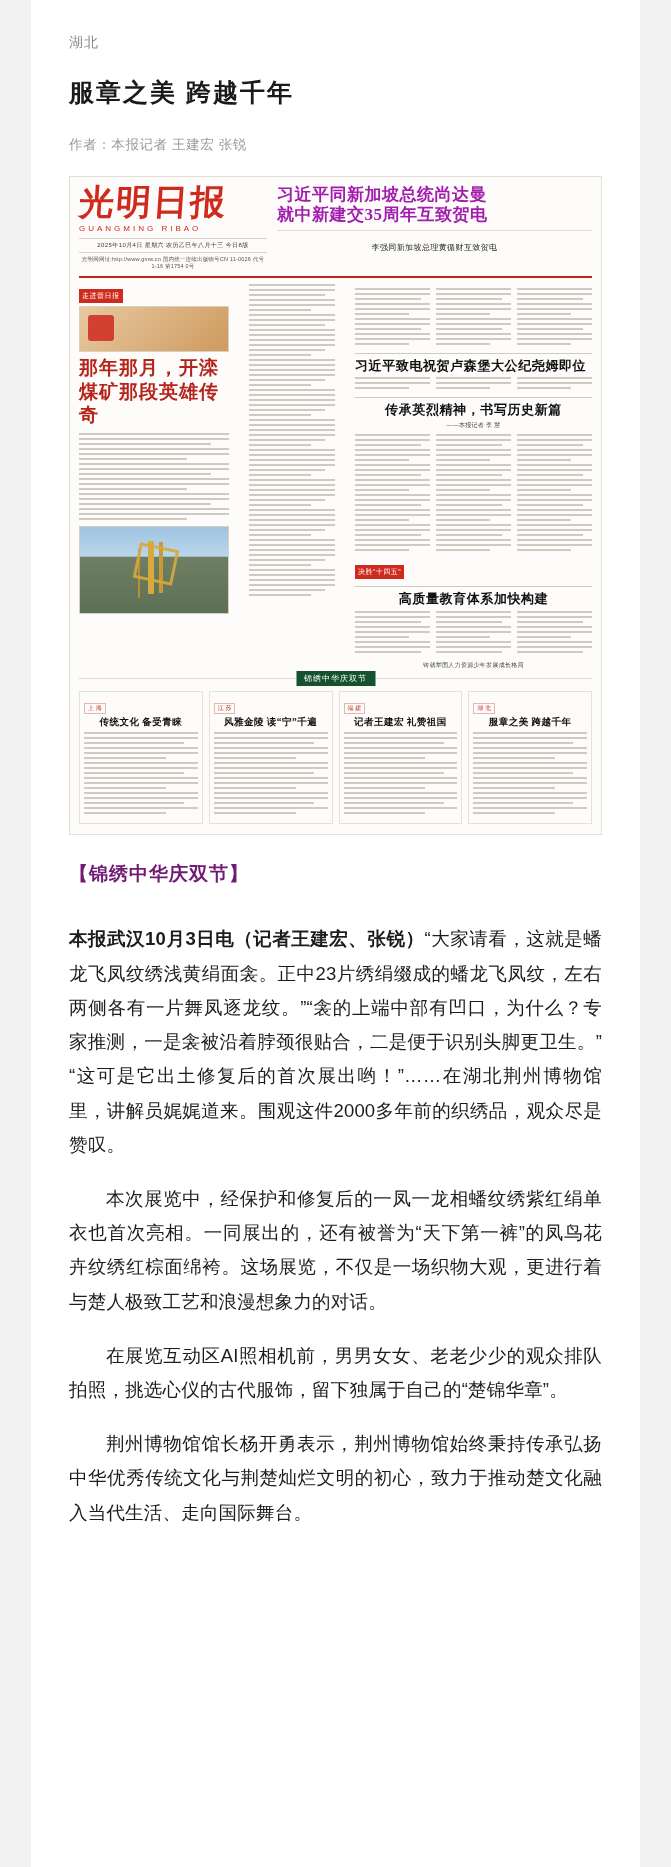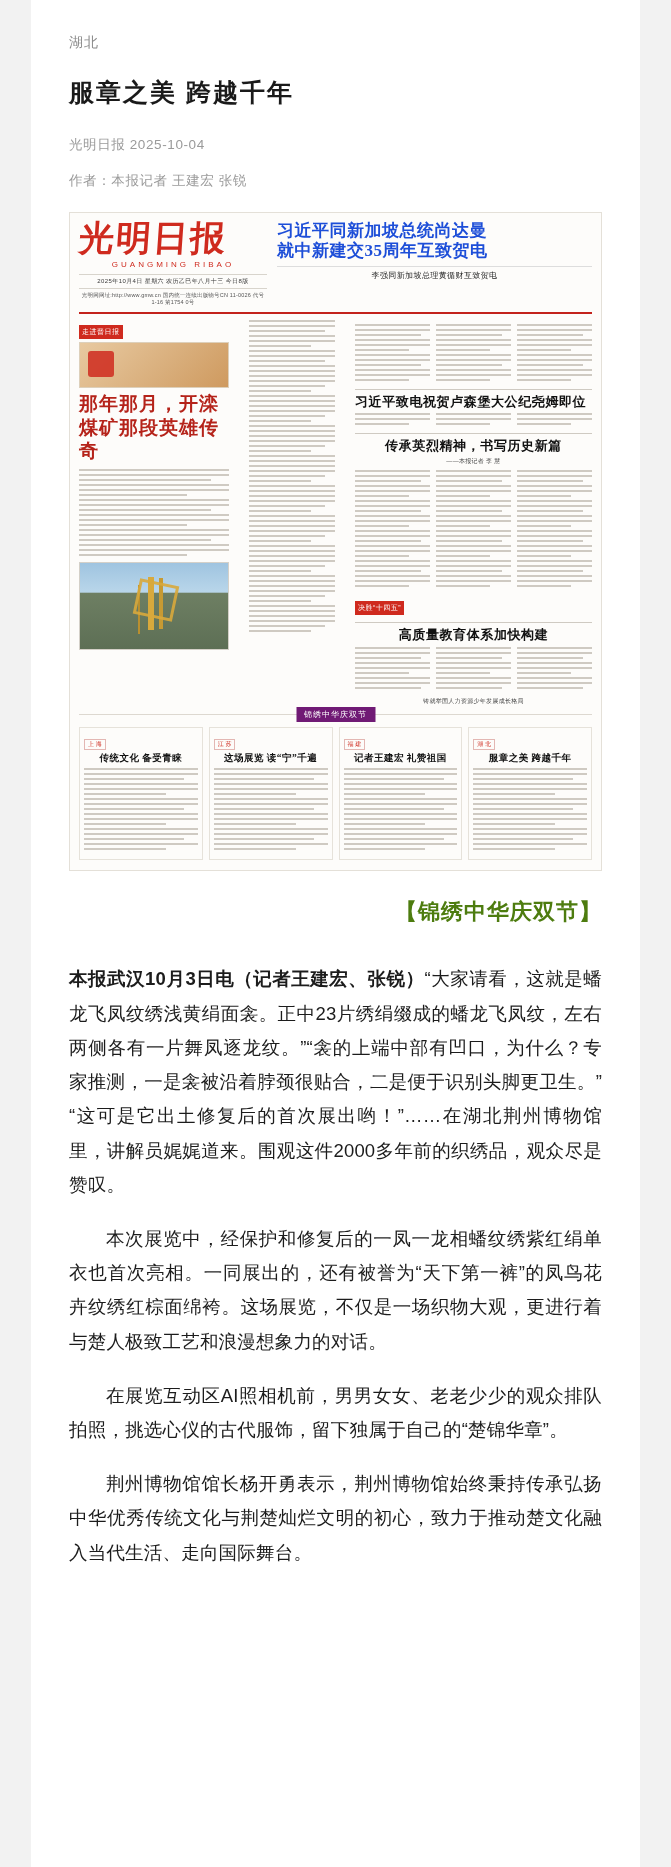--- a/index.html
+++ b/index.html
@@ -75,21 +75,20 @@
     color: #cf2a1e;
     letter-spacing: 2px;
     line-height: 1;
     white-space: nowrap;
     transform: skewX(-4deg);
   }
   .masthead-pinyin {
     font-size: 8px;
     color: #cf2a1e;
     letter-spacing: 3px;
-    text-align: center;
     margin-top: 4px;
   }
   .masthead-date {
     margin-top: 5px;
     font-size: 6px;
     color: #3a3a3a;
     text-align: center;
     border-top: 1px solid #d8d4cc;
     border-bottom: 1px solid #d8d4cc;
     padding: 2px 0;
@@ -103,32 +102,32 @@
     letter-spacing: 0.2px;
   }
   .paper-head-right {
     flex: 1;
     min-width: 0;
   }
   .lead-head {
     font-family: "Liberation Serif", "DejaVu Serif", serif;
     font-size: 17px;
     font-weight: bold;
-    color: #1d4ed8;
+    color: #a21caf;
     line-height: 1.2;
     letter-spacing: 0.5px;
   }
   .lead-sub {
     font-size: 8px;
     color: #222;
     text-align: center;
     margin-top: 4px;
     letter-spacing: 0.4px;
     border-top: 1px solid #ddd;
-    padding-top: 3px;
+    padding-top: 11px;
   }
 
   .paper-body {
     display: flex;
     gap: 20px;
     margin-top: 6px;
   }
   .col-left { flex: 0 0 150px; }
   .col-mid  { flex: 0 0 86px; }
   .col-right{ flex: 1; }
@@ -231,21 +230,21 @@
     margin-top: 8px;
     border-top: 1px solid #ddd8d0;
     padding-top: 6px;
     position: relative;
   }
   .festival-tag {
     position: absolute;
     top: -8px;
     left: 50%;
     transform: translateX(-50%);
-    background: #701a75;
+    background: #14532d;
     color: #fff;
     font-size: 8px;
     padding: 2px 8px;
     letter-spacing: 1px;
     white-space: nowrap;
   }
   .strip-cols {
     display: flex;
     gap: 6px;
     margin-top: 6px;
@@ -270,24 +269,24 @@
     font-weight: bold;
     color: #111;
     text-align: center;
     letter-spacing: 0.5px;
     margin-bottom: 4px;
     line-height: 1.25;
   }
 
   
   .section-title {
-    text-align: right;
-    font-size: 22px;
-    font-weight: bold;
-    color: #4d7c0f;
+    text-align: left;
+    font-size: 19px;
+    font-weight: bold;
+    color: #701a75;
     letter-spacing: 1px;
     margin: 26px 0 22px 0;
   }
   .article p {
     font-size: 18.5px;
     line-height: 1.85;
     color: #1c1c1c;
     margin: 0 0 20px 0;
     text-align: justify;
     text-indent: 2em;
@@ -301,21 +300,20 @@
     font-weight: bold;
   }
 </style>
 </head>
 <body>
 
 <div class="page">
 
   <div class="kicker">湖北</div>
   <h1 class="headline">服章之美 跨越千年</h1>
-  <div class="meta-line">光明日报 2025-10-04</div>
   <div class="byline">作者：本报记者 王建宏 张锐</div>
 
   <div class="paper">
 
     <div class="paper-top">
       <div class="masthead">
         <div class="masthead-title">光明日报</div>
         <div class="masthead-pinyin">GUANGMING RIBAO</div>
         <div class="masthead-date">2025年10月4日 星期六 农历乙巳年八月十三 今日8版</div>
         <div class="masthead-url">光明网网址:http://www.gmw.cn 国内统一连续出版物号CN 11-0026 代号 1-16 第1754 0号</div>
@@ -630,21 +628,21 @@
           <div class="strip-title">传统文化 备受青睐</div>
           <div class="fakeline"></div><div class="fakeline"></div><div class="fakeline m"></div>
           <div class="fakeline"></div><div class="fakeline"></div><div class="fakeline s"></div>
           <div class="fakeline"></div><div class="fakeline"></div><div class="fakeline m"></div>
           <div class="fakeline"></div><div class="fakeline"></div><div class="fakeline s"></div>
           <div class="fakeline"></div><div class="fakeline"></div><div class="fakeline m"></div>
           <div class="fakeline"></div><div class="fakeline s"></div>
         </div>
         <div>
           <span class="strip-label">江 苏</span>
-          <div class="strip-title">这场展览 读“宁”千遍</div>
+          <div class="strip-title">风雅金陵 读“宁”千遍</div>
           <div class="fakeline"></div><div class="fakeline"></div><div class="fakeline m"></div>
           <div class="fakeline"></div><div class="fakeline"></div><div class="fakeline s"></div>
           <div class="fakeline"></div><div class="fakeline"></div><div class="fakeline m"></div>
           <div class="fakeline"></div><div class="fakeline"></div><div class="fakeline s"></div>
           <div class="fakeline"></div><div class="fakeline"></div><div class="fakeline m"></div>
           <div class="fakeline"></div><div class="fakeline s"></div>
         </div>
         <div>
           <span class="strip-label">福 建</span>
           <div class="strip-title">记者王建宏 礼赞祖国</div>

